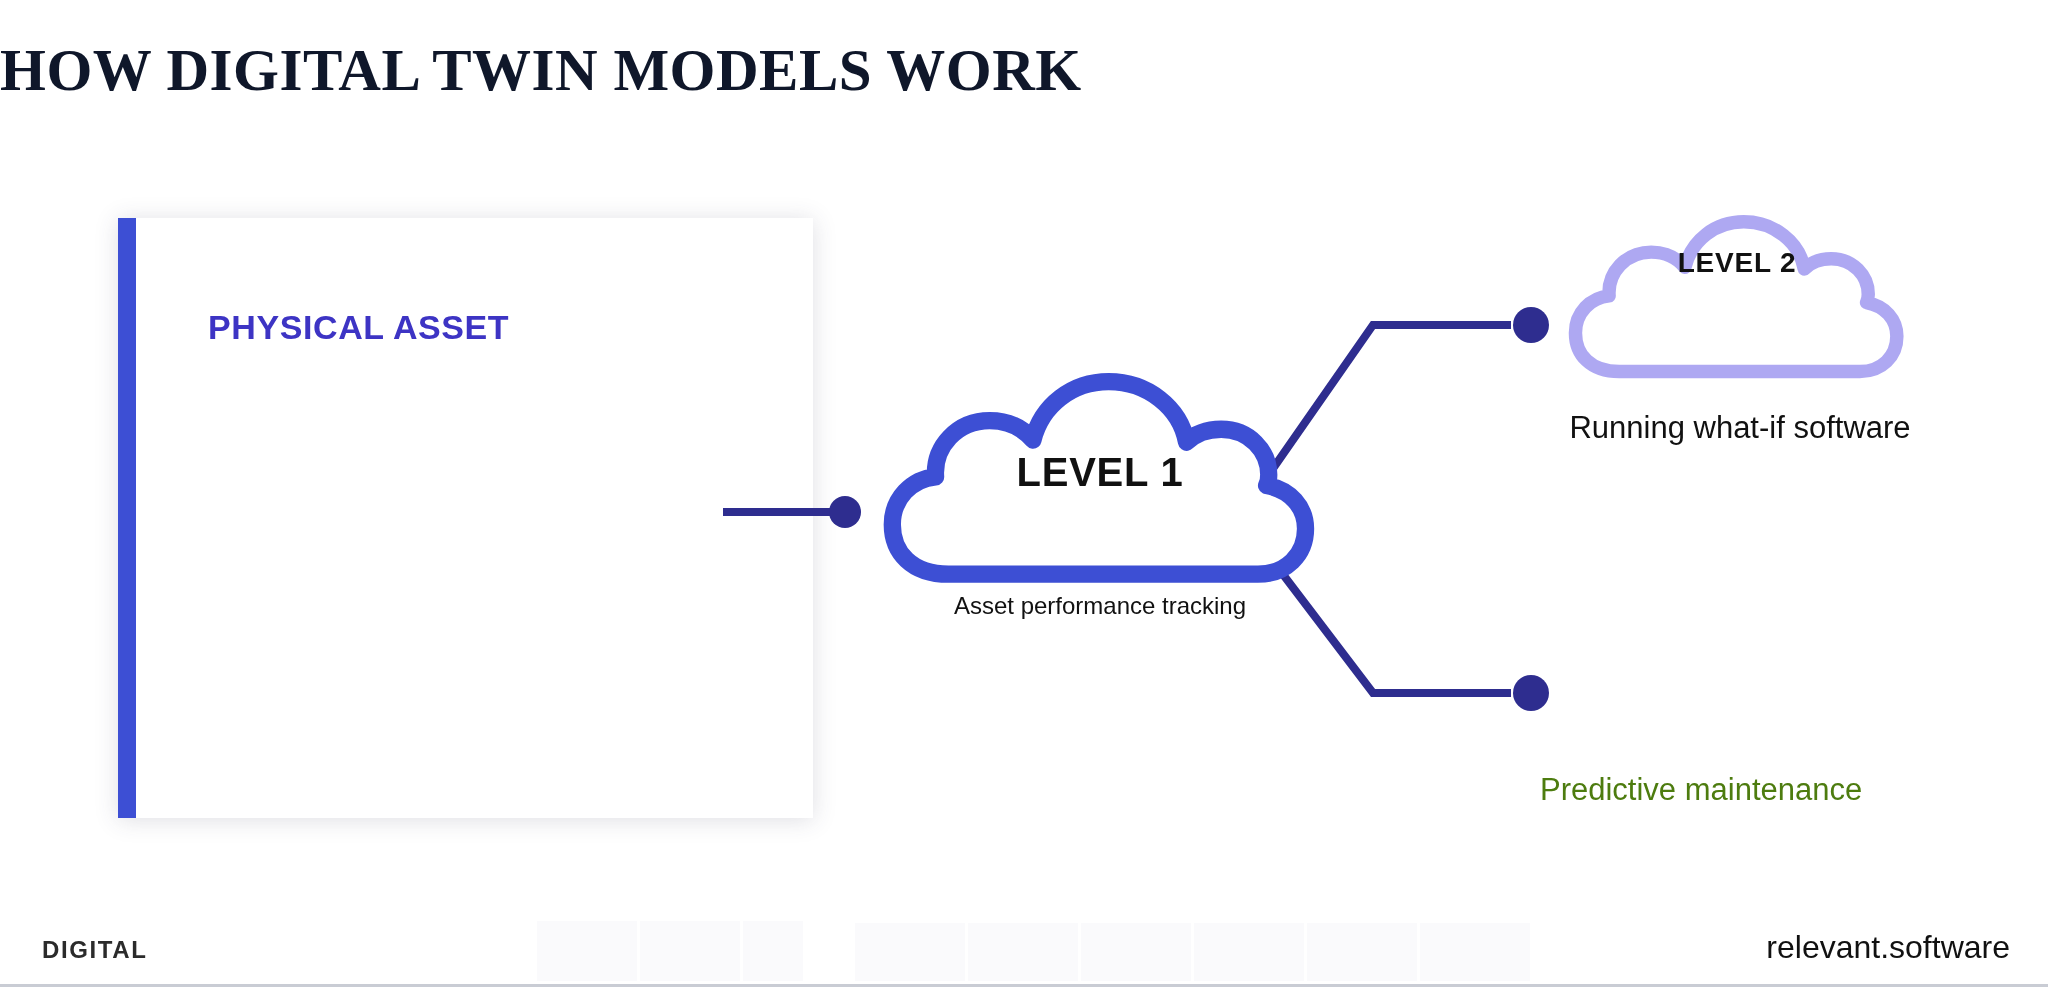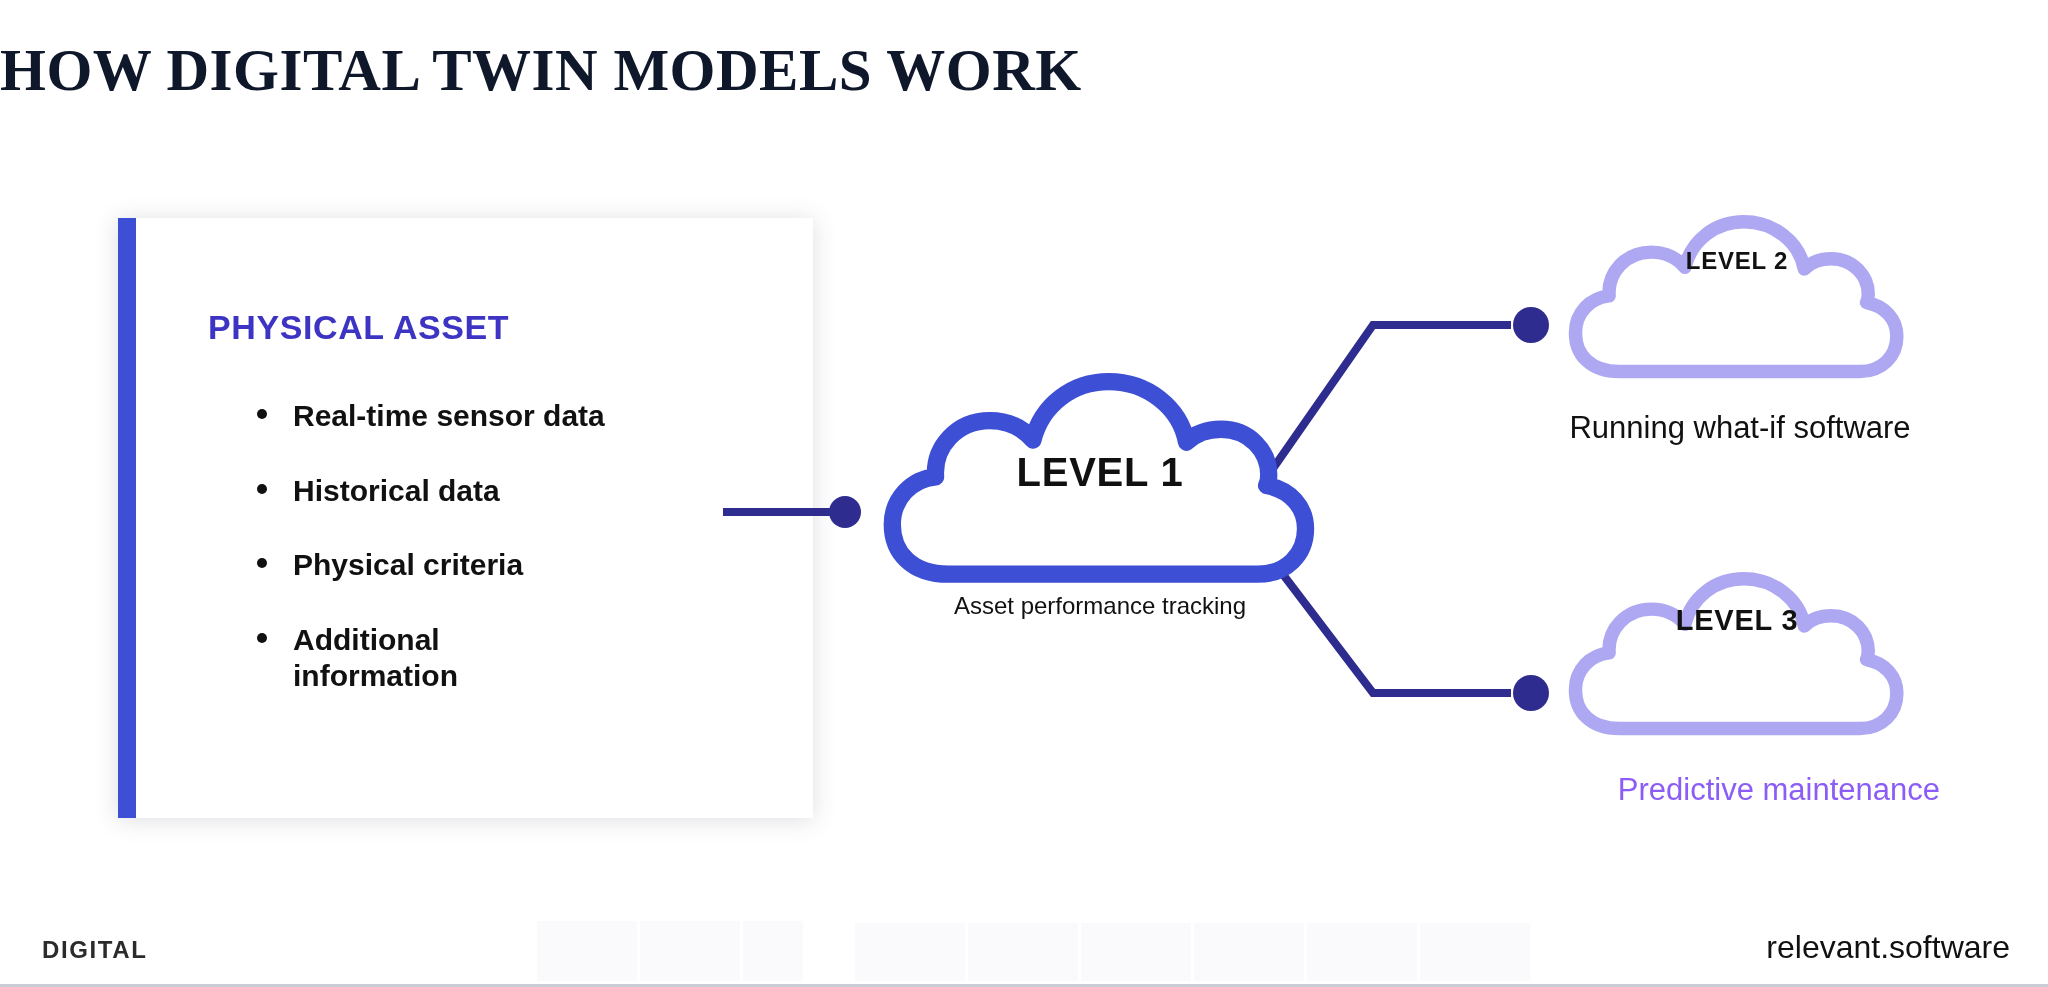--- a/index.html
+++ b/index.html
@@ -117,42 +117,42 @@
     left:860px; top:592px;
     width:480px;
     text-align:center;
     font-size:24px;
     line-height:1.14;
     color:#111111;
   }
 
   
   #cloud-level2 { left:1552px; top:205px; width:370px; height:175px; }
-  #cloud-level2 .cloud-label { top:42px; font-size:24px; letter-spacing:0.8px; }
+  #cloud-level2 .cloud-label { top:42px; font-size:28px; letter-spacing:0.8px; }
   #cloud-level2-caption {
     position:absolute;
     left:1540px; top:410px;
     width:400px;
     text-align:center;
     font-size:31px;
     line-height:1.14;
     color:#111111;
   }
 
   
   #cloud-level3 { left:1552px; top:562px; width:370px; height:175px; }
   #cloud-level3 .cloud-label { top:42px; font-size:29px; letter-spacing:0.8px; }
   #cloud-level3-caption {
     position:absolute;
     left:1540px; top:772px;
     width:400px;
-    text-align:right;
+    text-align:left;
     font-size:31px;
     line-height:1.14;
-    color:#8b5cf6;
+    color:#4d7c0f;
   }
 
   
   #footer-bar {
     position:absolute;
     left:0; bottom:0;
     width:2048px;
     height:72px;
     border-bottom:3px solid #c9ccd4;
     background:#ffffff;
@@ -190,38 +190,20 @@
 </head>
 <body>
 
 <div id="canvas">
 
   <h1 id="page-title">HOW DIGITAL TWIN MODELS WORK</h1>
 
   <div id="asset-card">
     <div id="asset-card-accent"></div>
     <div id="asset-card-title">PHYSICAL ASSET</div>
-    <ul id="asset-list">
-      <li>
-        <span class="bullet-dot"></span>
-        <span>Real-time sensor data</span>
-      </li>
-      <li>
-        <span class="bullet-dot"></span>
-        <span>Historical data</span>
-      </li>
-      <li>
-        <span class="bullet-dot"></span>
-        <span>Physical criteria</span>
-      </li>
-      <li style="width:260px;">
-        <span class="bullet-dot"></span>
-        <span>Additional information</span>
-      </li>
-    </ul>
   </div>
 
   <svg id="connectors" viewBox="0 0 2048 987" width="2048" height="987" xmlns="http://www.w3.org/2000/svg">
 
     <line x1="723" y1="512" x2="838" y2="512" stroke="#2e2d8f" stroke-width="8" stroke-linecap="butt"></line>
     <circle cx="845" cy="512" r="16" fill="#2e2d8f"></circle>
 
     <polyline points="1272,470 1373,325 1511,325" fill="none" stroke="#2e2d8f" stroke-width="8" stroke-linejoin="miter" stroke-linecap="butt"></polyline>
     <circle cx="1531" cy="325" r="18" fill="#2e2d8f"></circle>
 
@@ -262,38 +244,20 @@
                C169 32 178 42 178 53
                C178 55 178 56 177 58
                C188 60 195 68 195 78
                C195 90 186 99 173 99
                Z" fill="#ffffff" stroke="#aea8f2" stroke-width="8" stroke-linejoin="round" stroke-linecap="round"></path>
     </svg>
     <div class="cloud-label">LEVEL 2</div>
   </div>
   <div id="cloud-level2-caption">Running what-if software</div>
 
-  <div id="cloud-level3" class="cloud-group">
-    <svg class="cloud-svg" width="370" height="175" viewBox="0 0 200 104" xmlns="http://www.w3.org/2000/svg">
-      <path d="M30 99
-               C13 99 4 89 4 76
-               C4 64 13 55 24 54
-               C23 40 34 28 49 28
-               C57 28 64 31 69 37
-               C73 21 87 10 104 10
-               C122 10 137 22 140 38
-               C144 34 150 32 156 32
-               C169 32 178 42 178 53
-               C178 55 178 56 177 58
-               C188 60 195 68 195 78
-               C195 90 186 99 173 99
-               Z" fill="#ffffff" stroke="#aea8f2" stroke-width="8" stroke-linejoin="round" stroke-linecap="round"></path>
-    </svg>
-    <div class="cloud-label">LEVEL 3</div>
-  </div>
   <div id="cloud-level3-caption">Predictive maintenance</div>
 
   <div id="footer-bar">
     <div id="footer-watermarks">
       <div class="wm" style="left:537px; width:100px; height:60px;"></div>
       <div class="wm" style="left:640px; width:100px; height:60px;"></div>
       <div class="wm" style="left:743px; width:60px; height:60px;"></div>
       <div class="wm" style="left:855px; width:110px; height:58px;"></div>
       <div class="wm" style="left:968px; width:110px; height:58px;"></div>
       <div class="wm" style="left:1081px; width:110px; height:58px;"></div>

